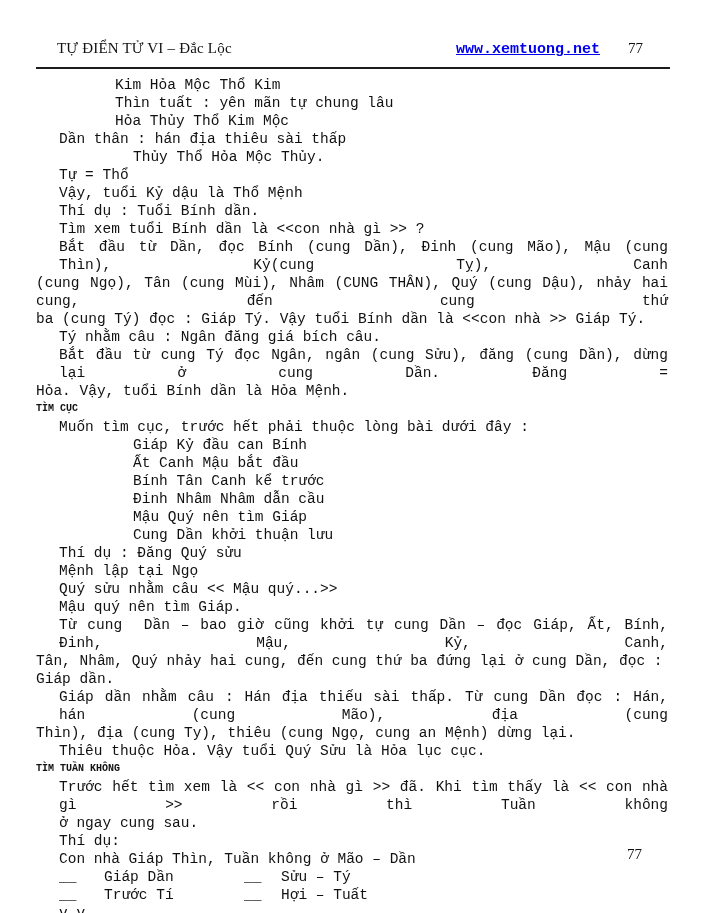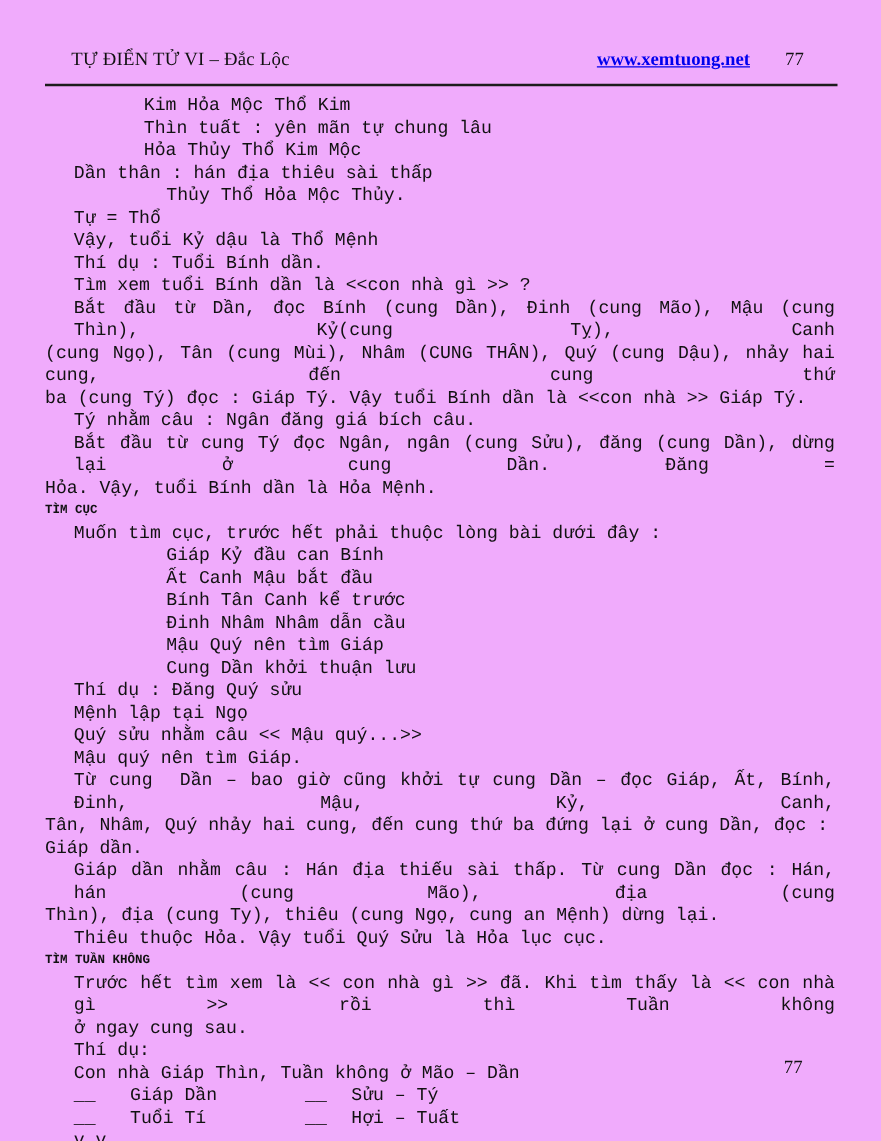--- a/index.html
+++ b/index.html
@@ -1,33 +1,33 @@
 <!DOCTYPE html>
 <html><head>
 <meta charset="utf-8">
 <style>
   html,body { margin:0; padding:0; background:#888; }
   .page {
     position:relative;
     width:705px; height:913px;
-    background:#f0abfc;
+    background:#ffffff;
     font-family:"Liberation Serif", serif;
     color:#111;
     overflow:hidden;
     margin:0 auto;
   }
   .header {
     position:absolute; top:40px; left:57px; right:62px;
     display:flex; align-items:baseline;
     font-size:15px;
   }
   .header .title { letter-spacing:0.2px; white-space:nowrap; }
   .header .link {
     margin-left:auto;
-    font-family:Liberation Serif, serif;
+    font-family:Liberation Mono, monospace;
     font-weight:bold;
     text-decoration:underline;
     font-size:15px;
     cursor:pointer;
     white-space:nowrap;
   }
   .header .pagenum { margin-left:28px; }
   .rule {
     position:absolute; top:67px; left:36px; width:634px;
     height:1.5px; background:#1c1c1c;
@@ -95,17 +95,17 @@
       <div class="ln m">Tân, Nhâm, Quý nhảy hai cung, đến cung thứ ba đứng lại ở cung Dần, đọc : Giáp dần.</div>
       <div class="ln pj">Giáp dần nhằm câu : Hán địa thiếu sài thấp. Từ cung Dần đọc : Hán, hán (cung Mão), địa (cung</div>
       <div class="ln m">Thìn), địa (cung Ty), thiêu (cung Ngọ, cung an Mệnh) dừng lại.</div>
       <div class="ln p">Thiêu thuộc Hỏa. Vậy tuổi Quý Sửu là Hỏa lục cục.</div>
       <div class="ln h">TÌM TUẦN KHÔNG</div>
       <div class="ln pj">Trước hết tìm xem là &lt;&lt; con nhà gì &gt;&gt; đã. Khi tìm thấy là &lt;&lt; con nhà gì &gt;&gt; rồi thì Tuần không</div>
       <div class="ln p">ở ngay cung sau.</div>
       <div class="ln p">Thí dụ:</div>
       <div class="ln p">Con nhà Giáp Thìn, Tuần không ở Mão – Dần</div>
       <div class="ln row"><span class="c0">__</span><span class="c1">Giáp Dần</span><span class="c2">__</span><span class="c3">Sửu – Tý</span></div>
-      <div class="ln row"><span class="c0">__</span><span class="c1">Tuổi Tí</span><span class="c2">__</span><span class="c3">Hợi – Tuất</span></div>
+      <div class="ln row"><span class="c0">__</span><span class="c1">Trước Tí</span><span class="c2">__</span><span class="c3">Hợi – Tuất</span></div>
       <div class="ln p">v.v...</div>
     </div>
   <div class="footer-num">77</div>
 </div>
 
 </body></html>

